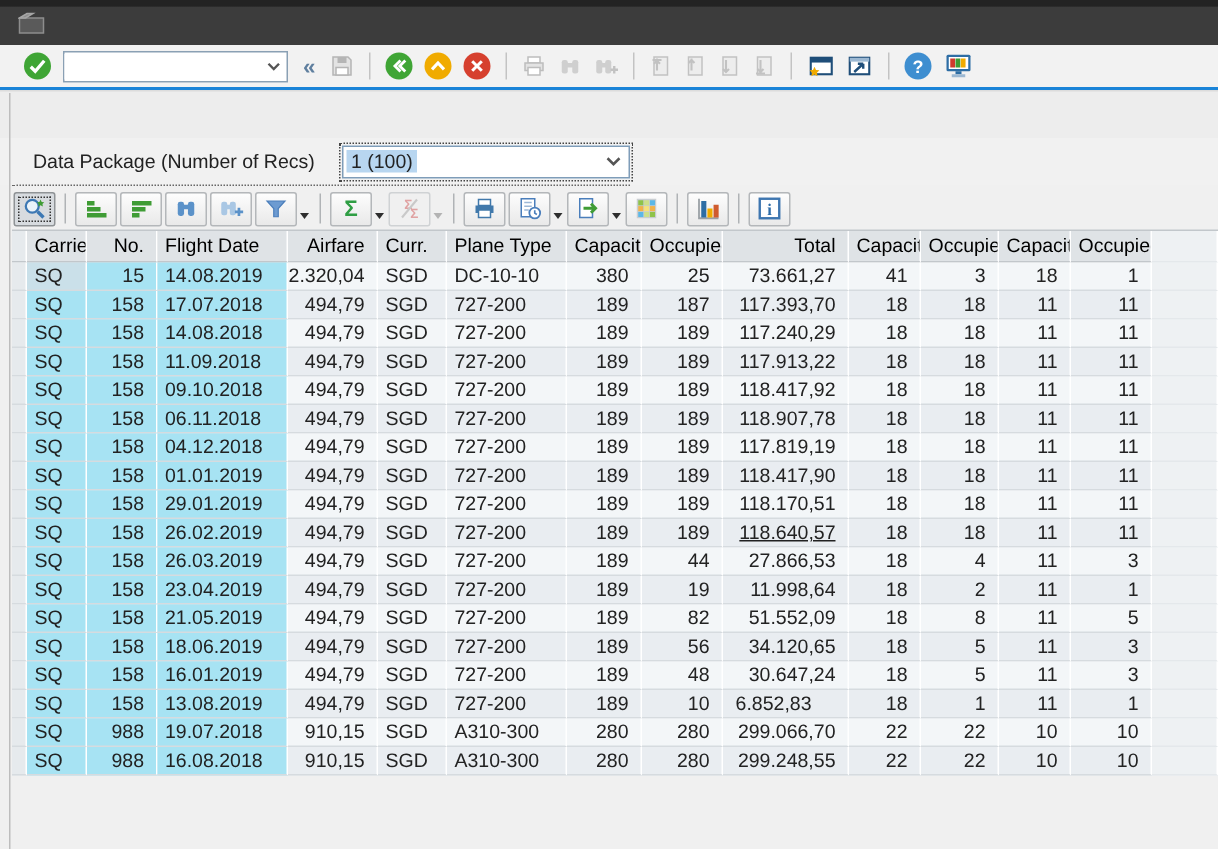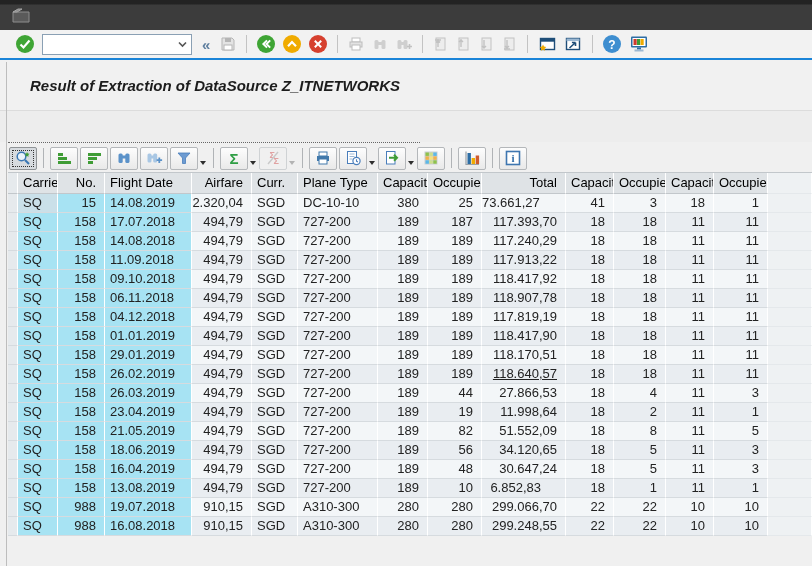--- a/index.html
+++ b/index.html
@@ -196,25 +196,33 @@
         <rect x="5.5" y="5" width="3.2" height="6" fill="#cf3b2e"></rect>
         <rect x="9" y="5" width="3.2" height="6" fill="#3f9c35"></rect>
         <rect x="12.5" y="5" width="3.2" height="6" fill="#f0ab00"></rect>
         <rect x="9" y="13.5" width="4" height="2" fill="#2d6da4"></rect>
         <rect x="6.5" y="15.5" width="9" height="2" fill="#9cb8d2"></rect>
         </svg>
     </button>
   </div>
   <div class="blue-line"></div>
 
-  <div class="titlebar">
-    <span class="page-title">Result of Extraction of DataSource Z_ITNETWORKS</span>
+  <div class="subband"></div>
+
+  <div class="package-row">
+    <span class="package-label">Data Package (Number of Recs)</span>
+    <div class="combo">
+      <span class="combo-val">1 (100)</span>
+      <span class="combo-arrow">
+        <svg width="12" height="9" viewBox="0 0 12 9">
+          <path d="M2 2.5 L6 6.5 L10 2.5" stroke="#555" stroke-width="1.7" fill="none"></path>
+          </svg>
+      </span>
+    </div>
   </div>
-  <div class="subband"></div>
-
 
   <div class="left-frame"></div>
 
   <div class="grid-area">
     <div class="dotted"></div>
 
     <div class="grid-toolbar">
       <button class="tb-btn pressed">
         <svg width="18" height="18" viewBox="0 0 18 18">
           <circle cx="7.5" cy="7.5" r="4.3" fill="#eaf3fa" stroke="#3c78b4" stroke-width="1.5"></circle>
@@ -349,21 +357,21 @@
           <div class="alv-row">
             <div class="c gut"></div>
             <div class="c cursor" style="width: 40px; text-align: left; padding-left: 5px;">SQ</div>
             <div class="c key" style="width: 47px; text-align: right; padding-right: 8px;">15</div>
             <div class="c key" style="width: 87px; text-align: left; padding-left: 5px;">14.08.2019</div>
             <div class="c r0" style="width: 60px; text-align: right; padding-right: 8px;">2.320,04</div>
             <div class="c r0" style="width: 46px; text-align: left; padding-left: 5px;">SGD</div>
             <div class="c r0" style="width: 80px; text-align: left; padding-left: 5px;">DC-10-10</div>
             <div class="c r0" style="width: 50px; text-align: right; padding-right: 8px;">380</div>
             <div class="c r0" style="width: 54px; text-align: right; padding-right: 8px;">25</div>
-            <div class="c r0" style="width: 84px; text-align: left; padding-right: 8px;">73.661,27</div>
+            <div class="c r0" style="width: 84px; text-align: right; padding-right: 8px;">73.661,27</div>
             <div class="c r0" style="width: 48px; text-align: right; padding-right: 8px;">41</div>
             <div class="c r0" style="width: 52px; text-align: right; padding-right: 8px;">3</div>
             <div class="c r0" style="width: 48px; text-align: right; padding-right: 8px;">18</div>
             <div class="c r0" style="width: 54px; text-align: right; padding-right: 8px;">1</div>
             <div class="c tail"></div>
           </div>
           <div class="alv-row">
             <div class="c gut"></div>
             <div class="c key" style="width: 40px; text-align: left; padding-left: 5px;">SQ</div>
             <div class="c key" style="width: 47px; text-align: right; padding-right: 8px;">158</div>
@@ -581,21 +589,21 @@
             <div class="c r1" style="width: 48px; text-align: right; padding-right: 8px;">18</div>
             <div class="c r1" style="width: 52px; text-align: right; padding-right: 8px;">5</div>
             <div class="c r1" style="width: 48px; text-align: right; padding-right: 8px;">11</div>
             <div class="c r1" style="width: 54px; text-align: right; padding-right: 8px;">3</div>
             <div class="c tail"></div>
           </div>
           <div class="alv-row">
             <div class="c gut"></div>
             <div class="c key" style="width: 40px; text-align: left; padding-left: 5px;">SQ</div>
             <div class="c key" style="width: 47px; text-align: right; padding-right: 8px;">158</div>
-            <div class="c key" style="width: 87px; text-align: left; padding-left: 5px;">16.04.2019</div>
+            <div class="c key" style="width: 87px; text-align: left; padding-left: 5px;">16.01.2019</div>
             <div class="c r0" style="width: 60px; text-align: right; padding-right: 8px;">494,79</div>
             <div class="c r0" style="width: 46px; text-align: left; padding-left: 5px;">SGD</div>
             <div class="c r0" style="width: 80px; text-align: left; padding-left: 5px;">727-200</div>
             <div class="c r0" style="width: 50px; text-align: right; padding-right: 8px;">189</div>
             <div class="c r0" style="width: 54px; text-align: right; padding-right: 8px;">48</div>
             <div class="c r0" style="width: 84px; text-align: right; padding-right: 8px;">30.647,24</div>
             <div class="c r0" style="width: 48px; text-align: right; padding-right: 8px;">18</div>
             <div class="c r0" style="width: 52px; text-align: right; padding-right: 8px;">5</div>
             <div class="c r0" style="width: 48px; text-align: right; padding-right: 8px;">11</div>
             <div class="c r0" style="width: 54px; text-align: right; padding-right: 8px;">3</div>

